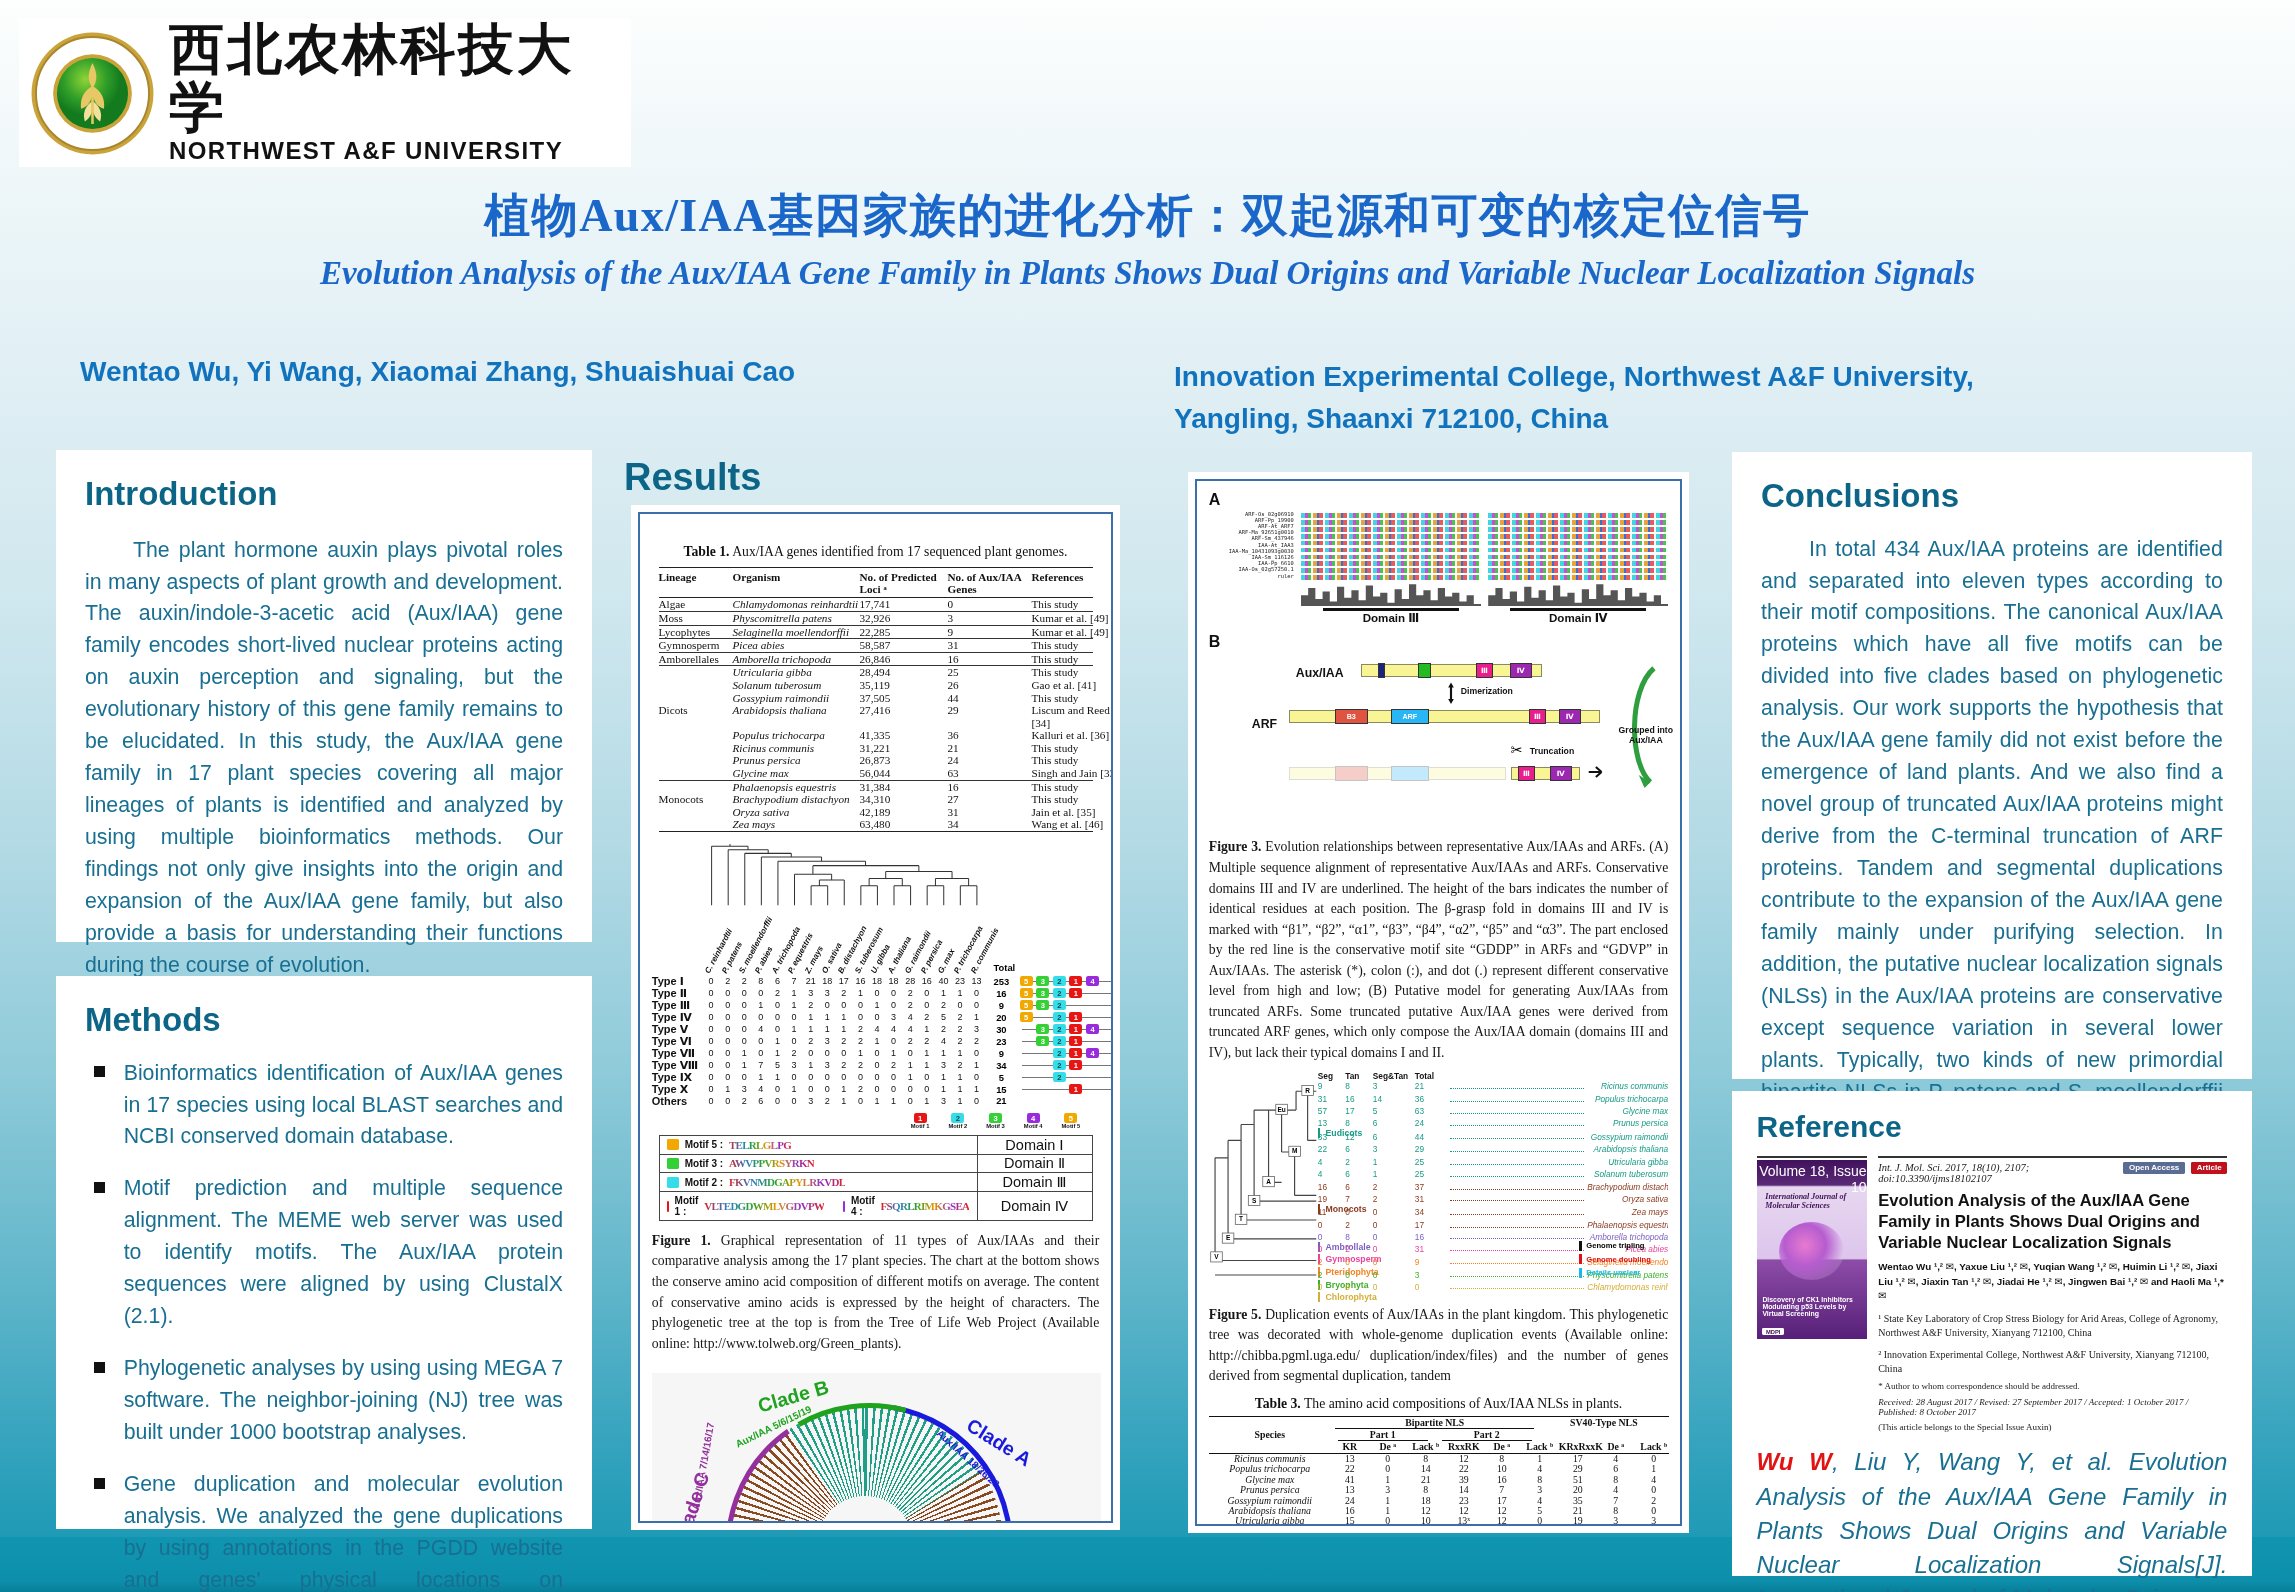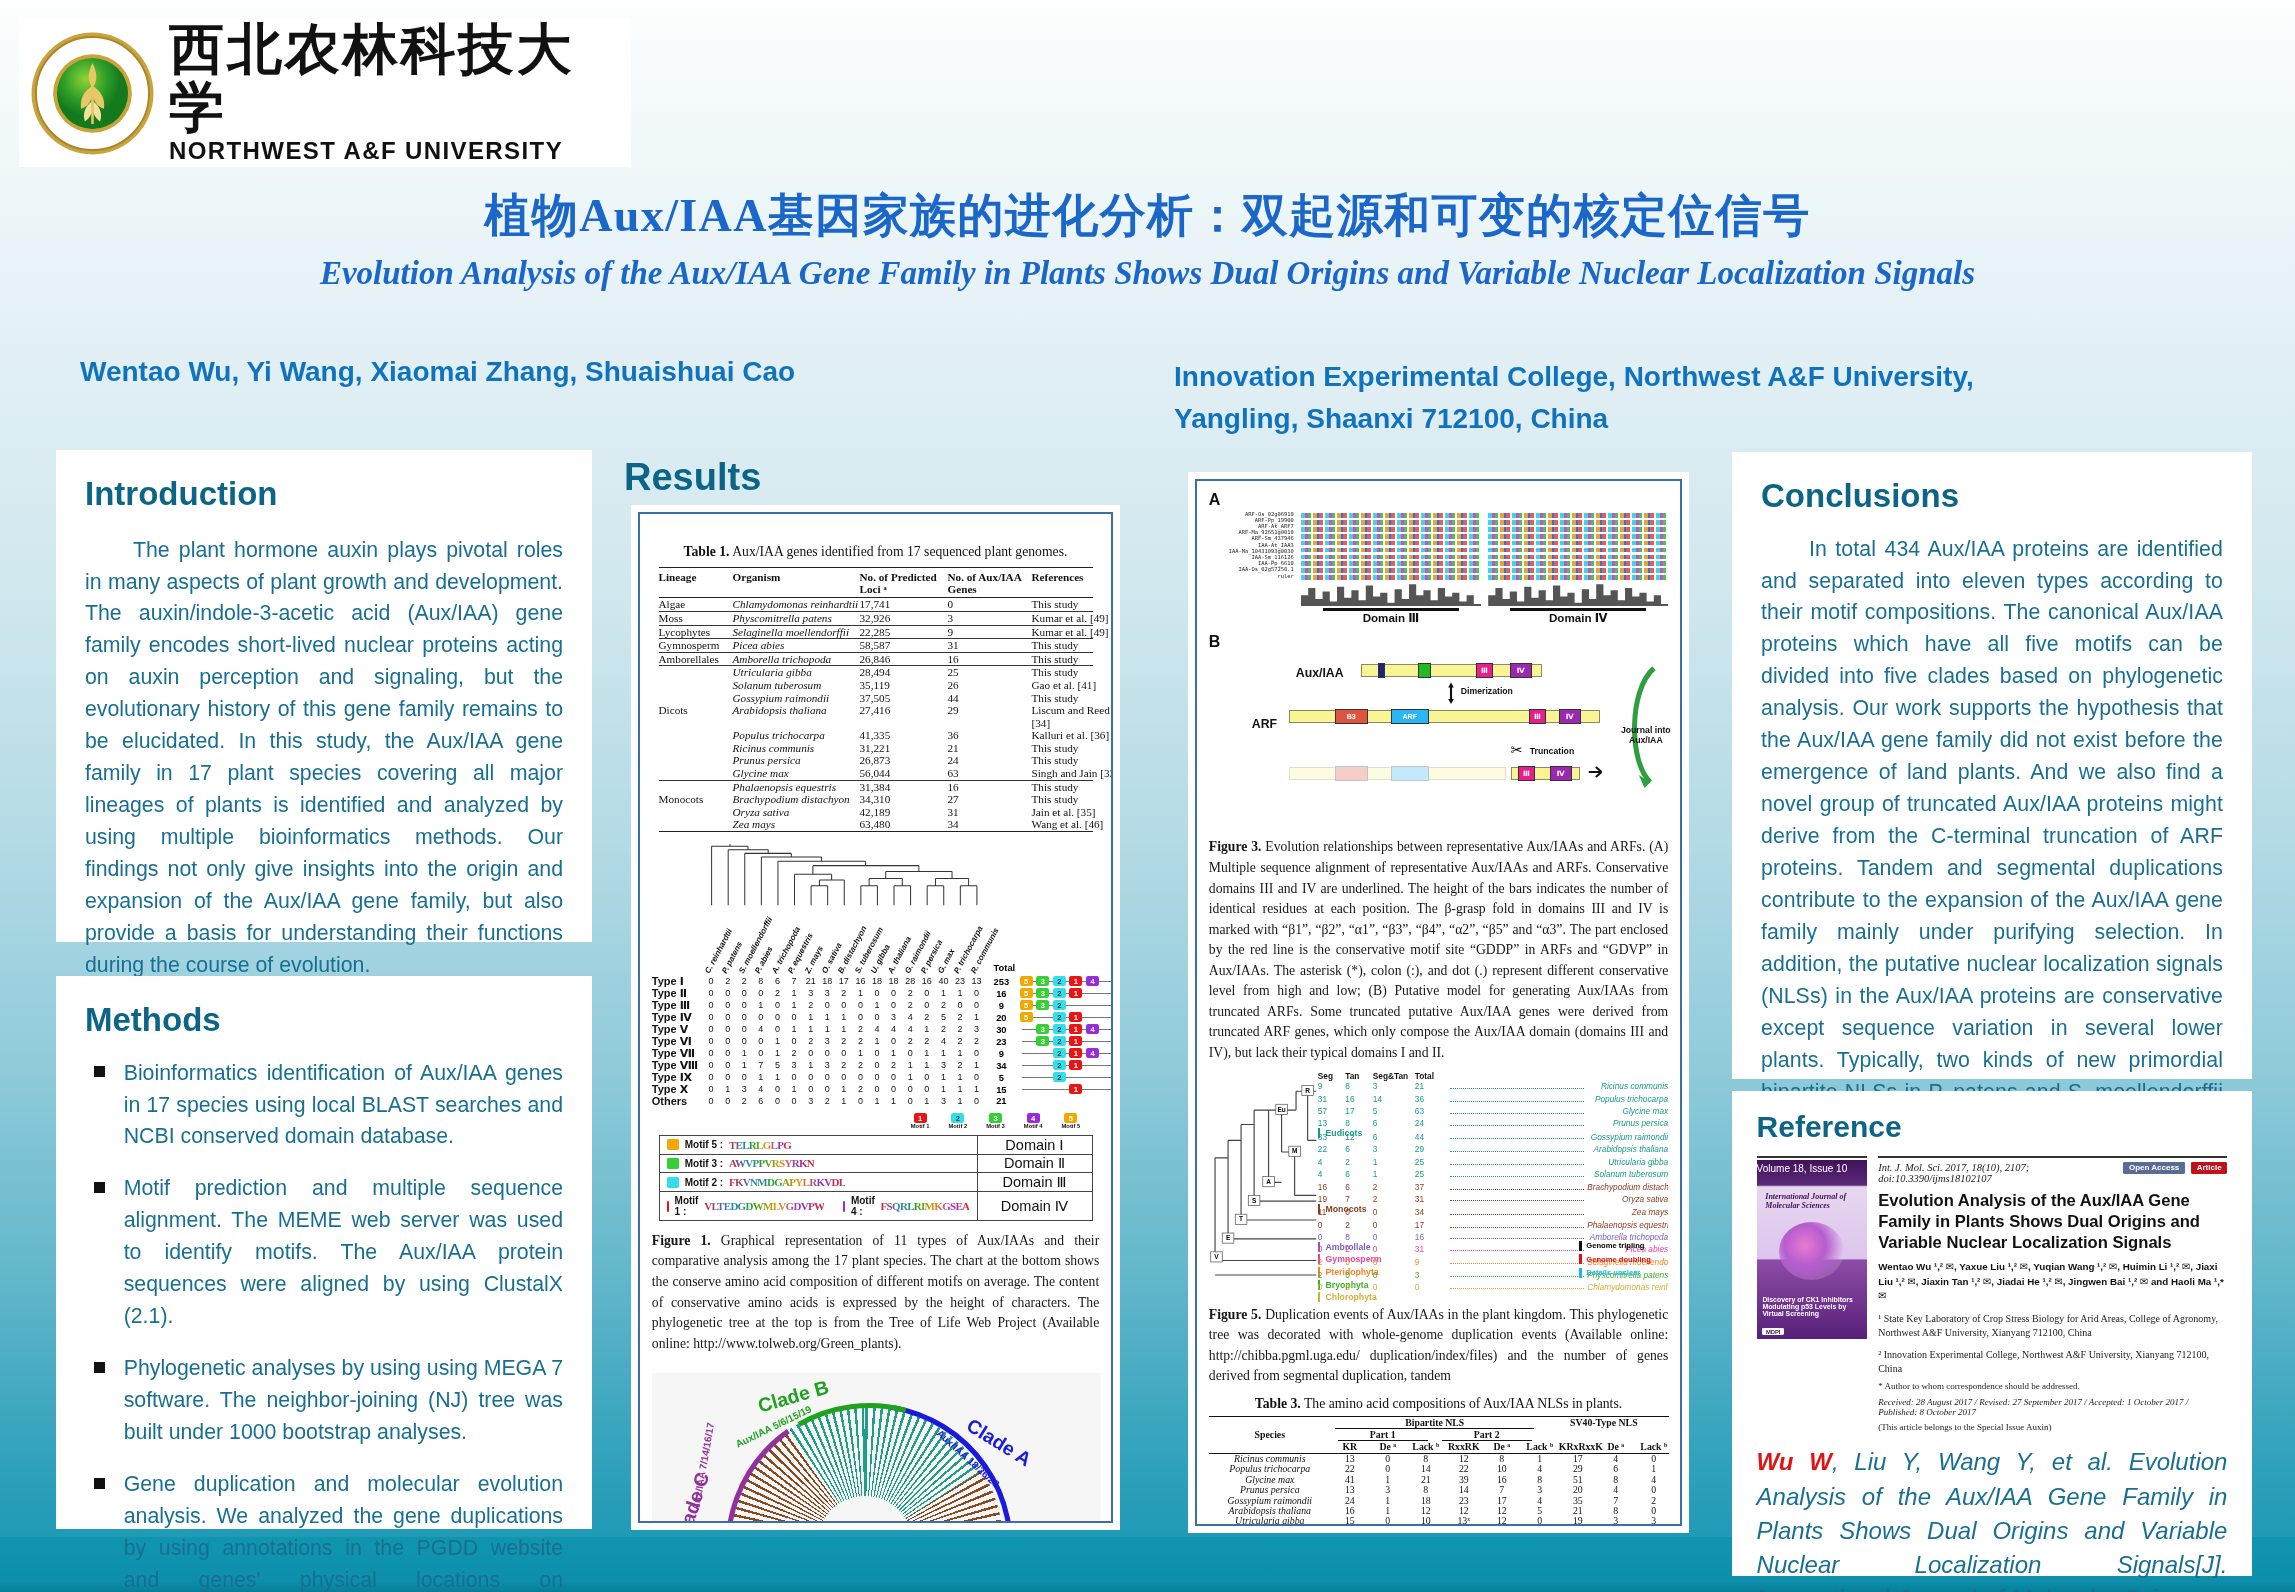--- a/index.html
+++ b/index.html
@@ -132,21 +132,21 @@
   .t3 .h2 .spc{text-align:center;}
   .t3 .h3{grid-template-columns:122px repeat(9,38px);border-bottom:1.2px solid #111;padding-bottom:1px;}
   .t3 .h3 .cell{text-align:center;}
   .t3 .tr{display:grid;grid-template-columns:122px repeat(9,38px);line-height:10.4px;}
   .t3 .tr .cell{text-align:center;}
   .t3 .tr .cell:first-child{font-style:italic;text-align:center;}
   
   .ref-snippet{display:grid;grid-template-columns:110px 1fr;gap:11.6px;margin-top:11.6px;}
   .cover{border-top:2.2px solid #333;padding-top:2.9px;}
   .cover .inner{background:linear-gradient(180deg,#42115c 0%,#5a2a78 14%,#e7d7f0 15%,#ddc5ec 55%,#8d4ca8 56%,#572078 100%);height:179px;position:relative;}
-  .cover .vol{position:absolute;top:2.9px;left:0;right:0;text-align:left;color:#fff;font-size:10px;}
+  .cover .vol{position:absolute;top:2.9px;left:0;right:0;text-align:right;color:#fff;font-size:14px;}
   .cover .jname{position:absolute;top:32px;left:8.7px;right:5.8px;color:#3d1152;font:bold italic 8px var(--serif);}
   .cover .blob{position:absolute;left:22px;top:62px;width:65px;height:58px;border-radius:50%;
     background:radial-gradient(circle at 40% 40%,#e87ad0 0%,#b65ccf 40%,rgba(230,210,240,.2) 75%);filter:blur(0.7px);}
   .cover .ctitle{position:absolute;bottom:22px;left:5.8px;right:5.8px;color:#fff;font:bold 6.9px var(--sans);}
   .cover .mdpi{position:absolute;bottom:4.3px;left:5.8px;background:#fff;color:#3d1152;font:bold 5.8px var(--sans);padding:0.7px 3.6px;border-radius:1.4px;}
   .ameta{border-top:2.2px solid #333;padding-top:4.3px;font-family:var(--serif);color:#222;}
   .ameta .jline{display:flex;align-items:flex-start;gap:5.8px;}
   .ameta .jref{font-style:italic;font-size:10.5px;flex:1;}
   .badge{font:bold 8px var(--sans);color:#fff;padding:1.4px 5.8px;border-radius:1.4px;white-space:nowrap;font-style:normal;}
   .b-oa{background:#5a6b94;} .b-art{background:#c0121d;}
@@ -675,21 +675,21 @@
         <span class="dbox" style="left:5.8px;width:17.4px;background:#e91e8c">Ⅲ</span>
         <span class="dbox" style="left:38px;width:22px;background:#9c27b0">Ⅳ</span>
       </div>
       <svg style="position:absolute;left:378px;top:101px" width="22" height="20" viewBox="0 0 30 28">
             <path d="M2 14 H20 M20 14 L12 7 M20 14 L12 21" stroke="#111" stroke-width="3" fill="none"></path>
           </svg>
       <svg style="position:absolute;left:405px;top:0px" width="51" height="137" viewBox="0 0 70 190">
             <path d="M55 10 C20 40 20 140 50 168" fill="none" stroke="#2e9e3e" stroke-width="7"></path>
             <path d="M50 168 L34 158 L42 176 Z" fill="#2e9e3e"></path>
           </svg>
-      <span class="f3-small" style="left:397px;top:64px;width:80px;white-space:normal;text-align:center">Journal into Aux/IAA</span>
+      <span class="f3-small" style="left:397px;top:64px;width:80px;white-space:normal;text-align:center">Grouped into Aux/IAA</span>
     </div>
     <p class="fig-cap"><b>Figure 3.</b><span> Evolution relationships between representative Aux/IAAs and ARFs. (A) Multiple sequence alignment of representative Aux/IAAs and ARFs. Conservative domains III and IV are underlined. The height of the bars indicates the number of identical residues at each position. The β-grasp fold in domains III and IV is marked with “β1”, “β2”, “α1”, “β3”, “β4”, “α2”, “β5” and “α3”. The part enclosed by the red line is the conservative motif site “GDDP” in ARFs and “GDVP” in Aux/IAAs. The asterisk (*), colon (:), and dot (.) represent different conservative level from high and low; (B) Putative model for generating Aux/IAAs from truncated ARFs. Some truncated putative Aux/IAA genes were derived from truncated ARF genes, which only compose the Aux/IAA domain (domains III and IV), but lack their typical domains I and II.</span></p>
 
     <div class="f5" style="position:relative">
       <svg width="109" height="217" viewBox="0 0 150 300">
         <path fill="none" stroke="#444" stroke-width="1.6" d="M8 262 V120 M8 120 H26 M26 120 V232 M26 232 H148 M26 120 V96 M26 96 H44 M44 96 V206 M44 206 H148 M44 96 V74 M44 74 H62 M62 74 V180 M62 180 H148 M62 74 V54 M62 54 H82 M82 54 V154 M82 154 H100 M82 54 H100 M100 54 V112 M100 112 H118 M118 112 V172 M118 172 H148 M100 54 H120 M120 54 V28 M120 28 H136 M136 28 V96 M136 96 H148 M136 28 H148 M8 262 H148 M8 282 H148"></path>
         <g font-family="Liberation Sans,sans-serif" font-size="9" font-weight="bold" text-anchor="middle">
           <rect x="2" y="250" width="16" height="14" fill="#fff" stroke="#555"></rect>
               <text x="10" y="260">V</text>
           <rect x="18" y="224" width="16" height="14" fill="#fff" stroke="#555"></rect>

